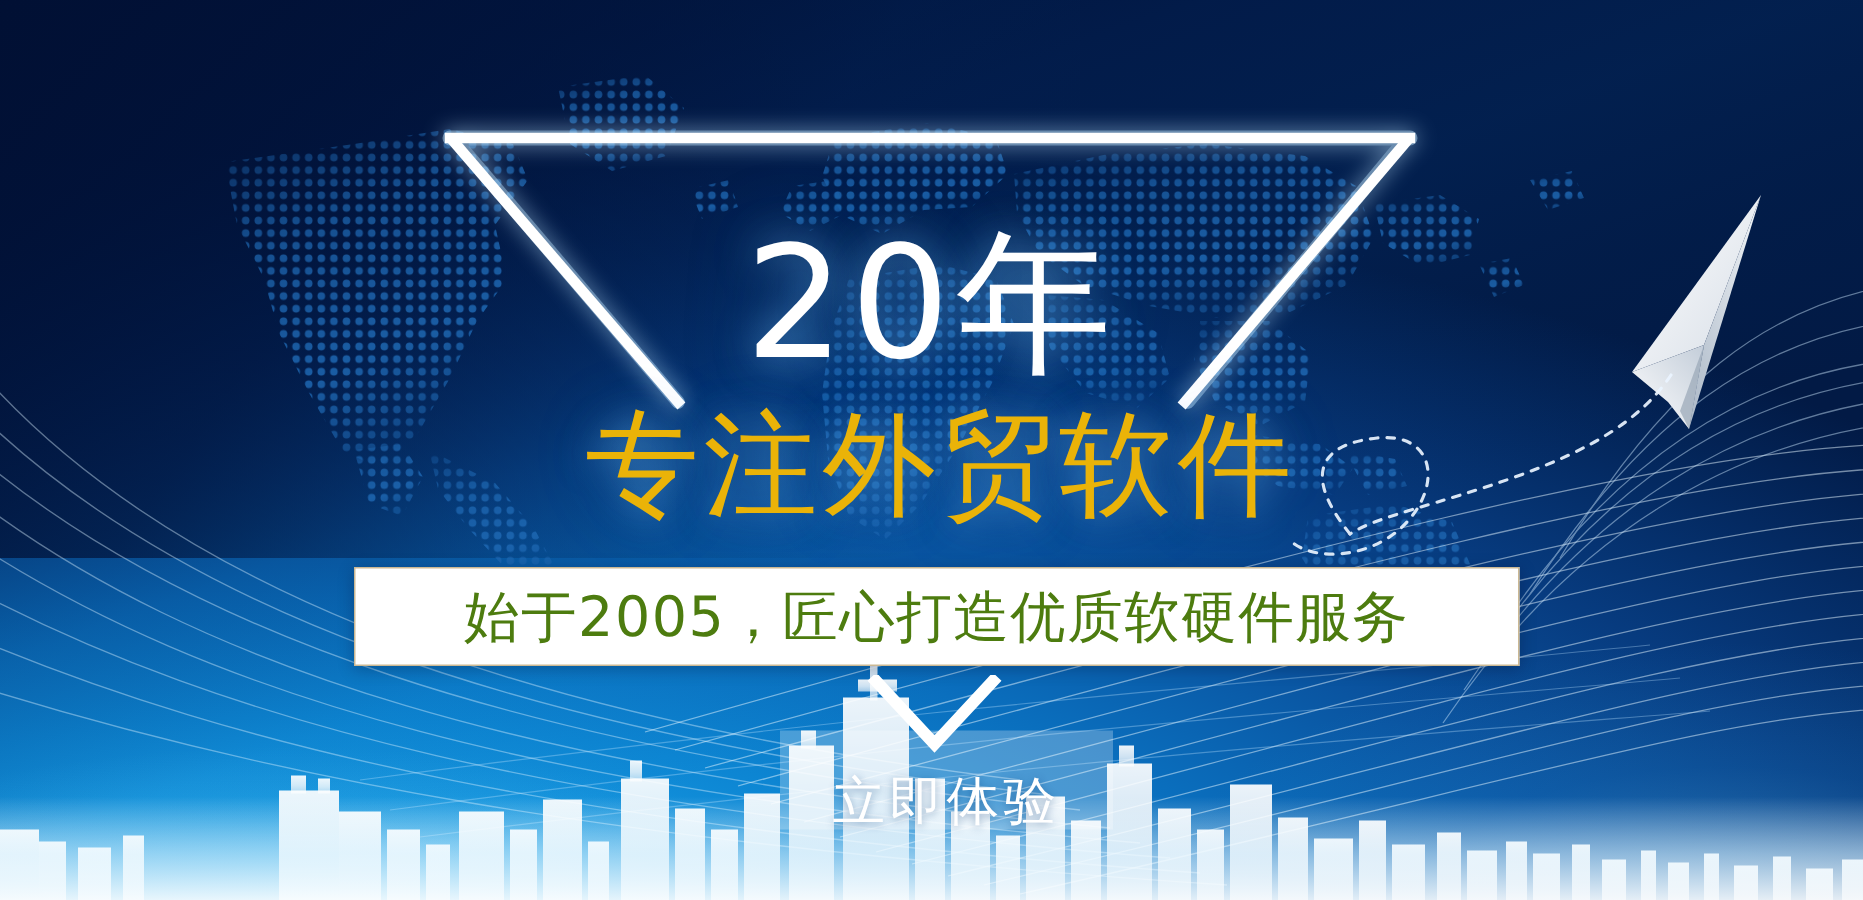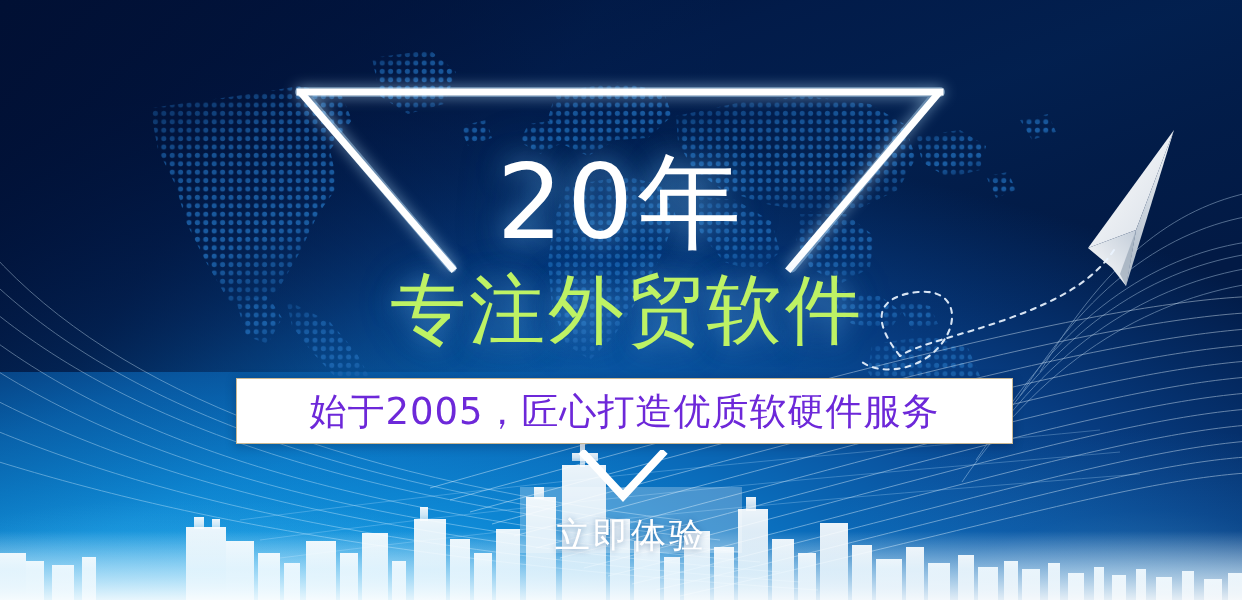--- a/index.html
+++ b/index.html
@@ -54,32 +54,32 @@
   .content{position:absolute;inset:0;border-radius:17px;}
   .headline-years{
     position:absolute;left:0;right:0;top:150px;text-align:center;
     color:#ffffff;font-size:104px;line-height:1;font-weight:400;
     letter-spacing:4px;
     text-shadow:0 0 26px rgba(120,200,255,.55), 0 0 54px rgba(60,150,230,.35);
     font-family:"DejaVu Sans","Liberation Sans",sans-serif;
   }
   .headline-sub{
     position:absolute;left:12px;right:0;top:272px;text-align:center;
-    color:#bef264;font-size:76px;line-height:1;font-weight:400;
+    color:#eab308;font-size:76px;line-height:1;font-weight:400;
     letter-spacing:3px;
     text-shadow:0 0 22px rgba(120,200,255,.5), 0 0 48px rgba(60,150,230,.3);
   }
   .tagline-bar{
     position:absolute;left:236px;top:378px;width:777px;height:66px;
     background:#ffffff;border:1px solid #cbb893;
     box-shadow:0 2px 10px rgba(0,10,40,.28);
     display:flex;align-items:center;justify-content:center;
   }
   .tagline-text{
-    color:#6d28d9;font-size:37px;line-height:1;letter-spacing:1px;
+    color:#4d7c0f;font-size:37px;line-height:1;letter-spacing:1px;
     white-space:nowrap;
     text-align:center;
   }
   .chevron{position:absolute;left:578px;top:450px;width:90px;height:52px;}
   .cta-button{
     position:absolute;left:520px;top:487px;width:222px;height:66px;
     background:rgba(255,255,255,.26);
     display:flex;align-items:flex-end;justify-content:center;
     cursor:pointer;
   }

